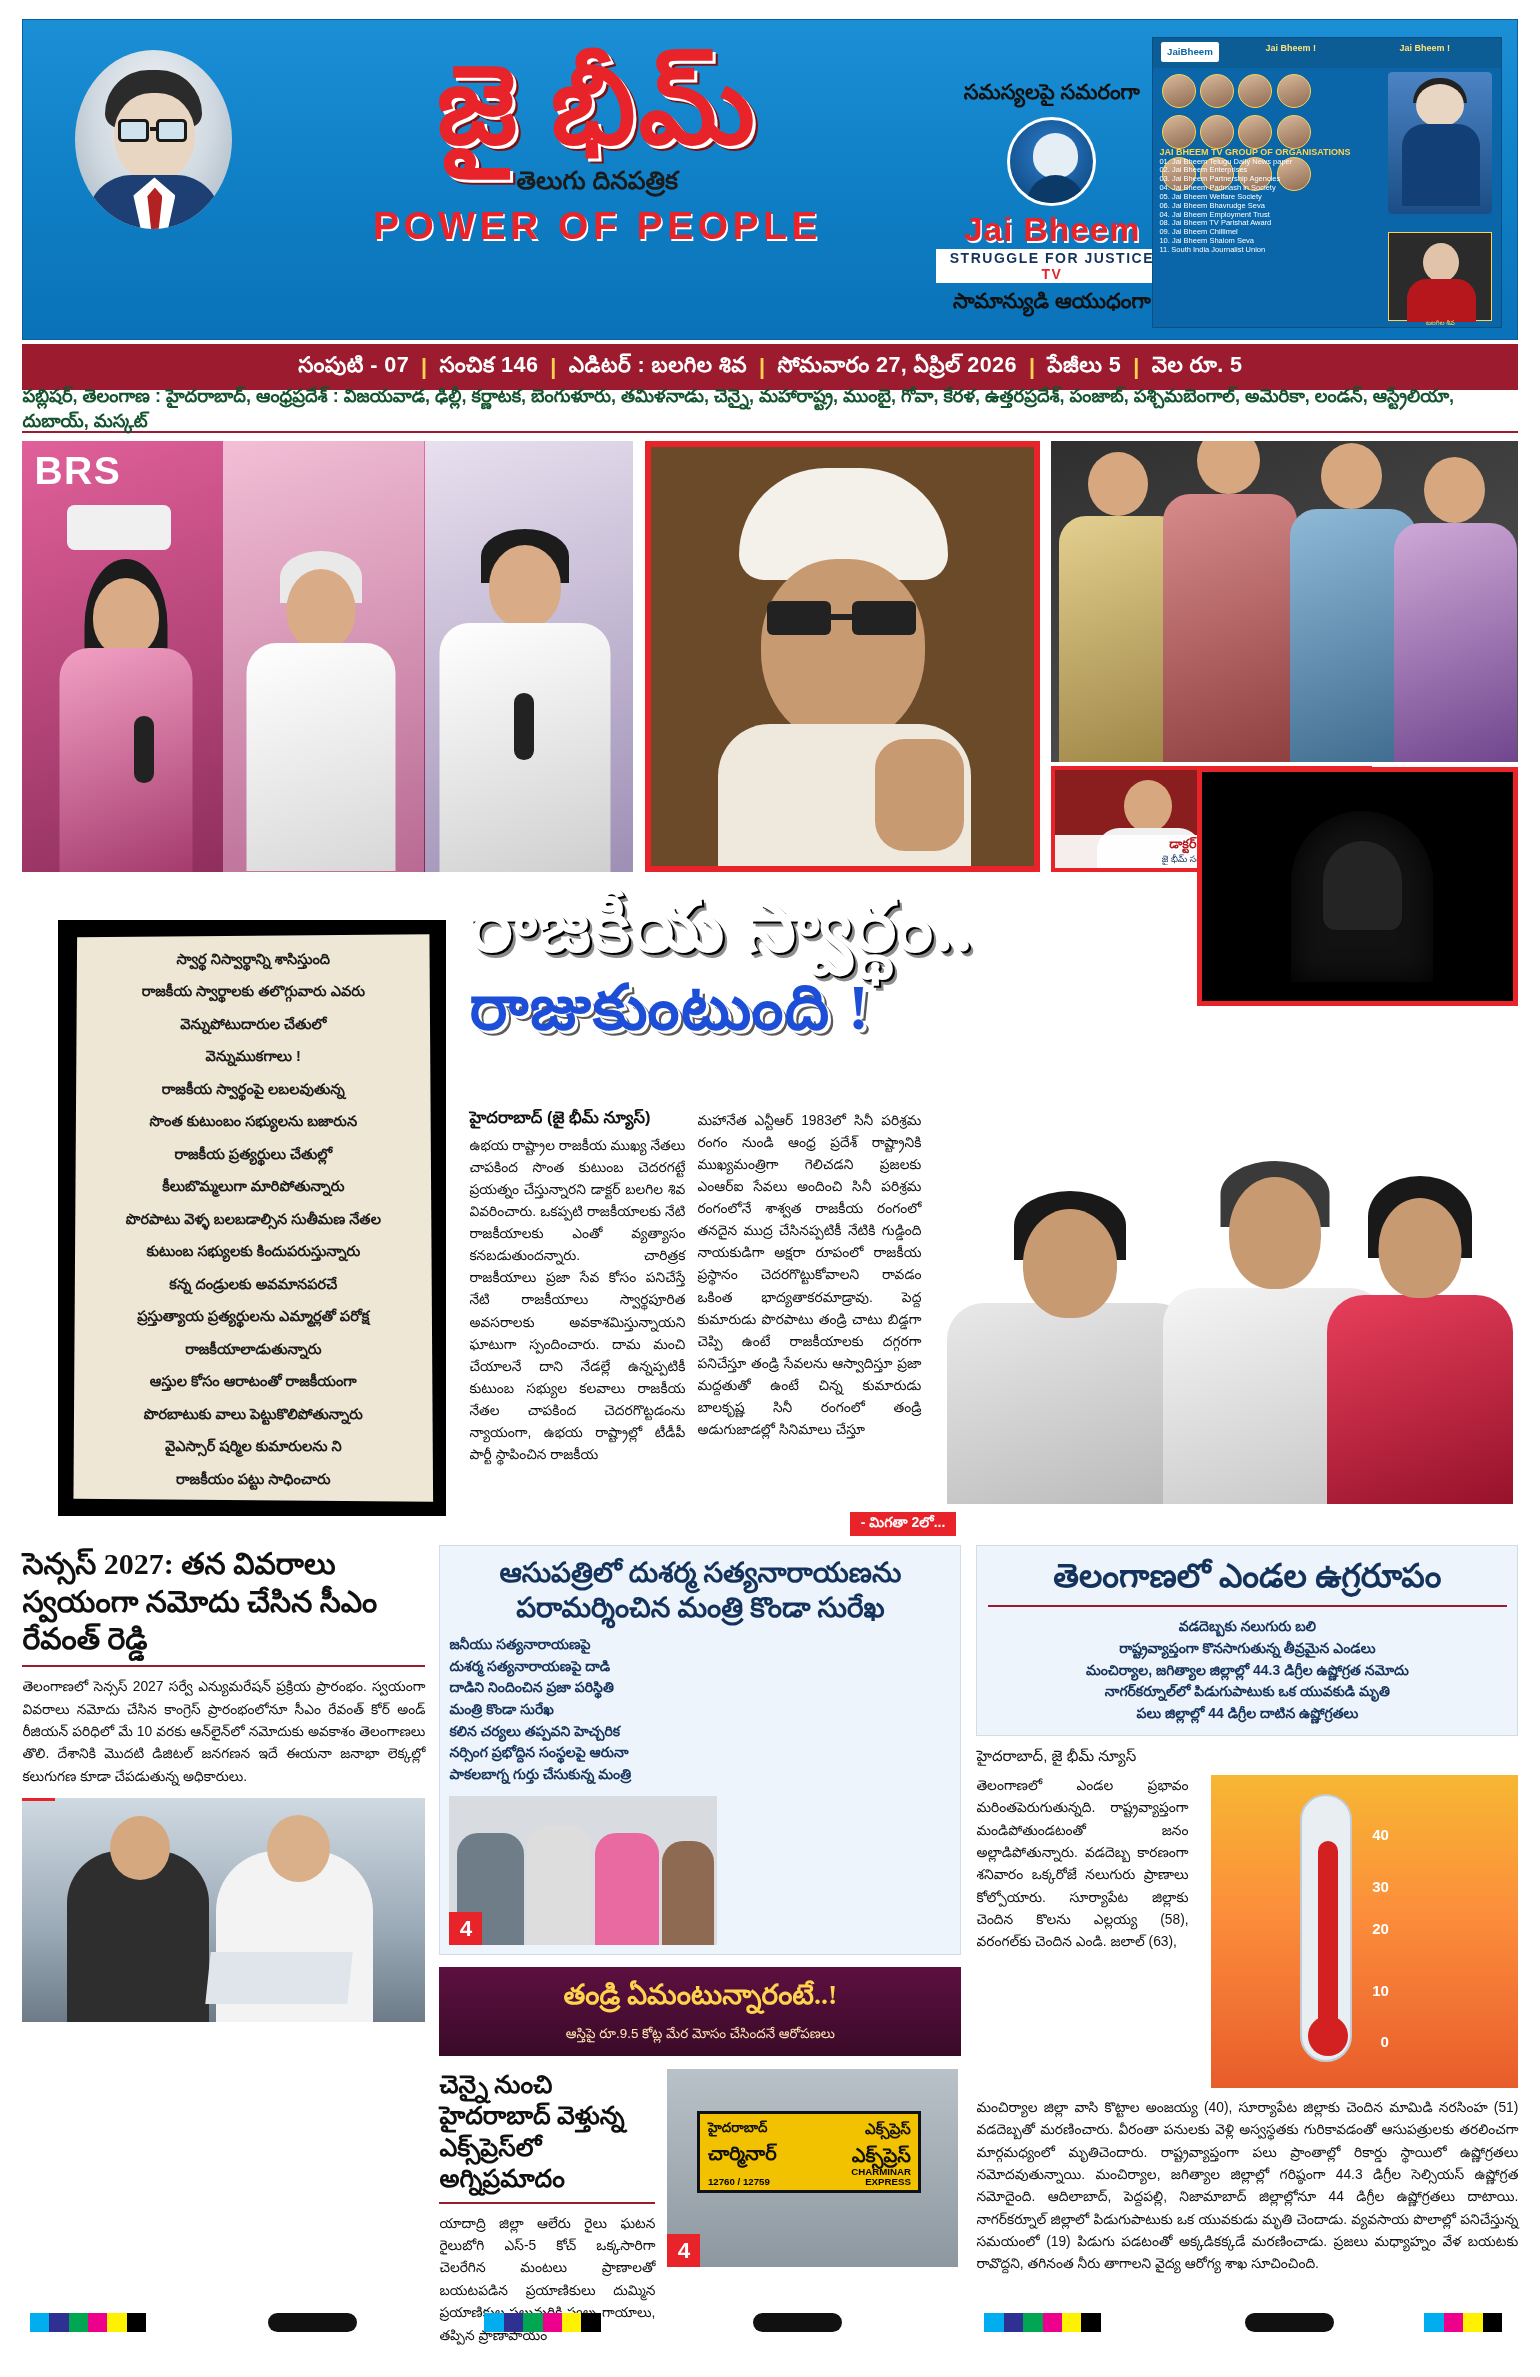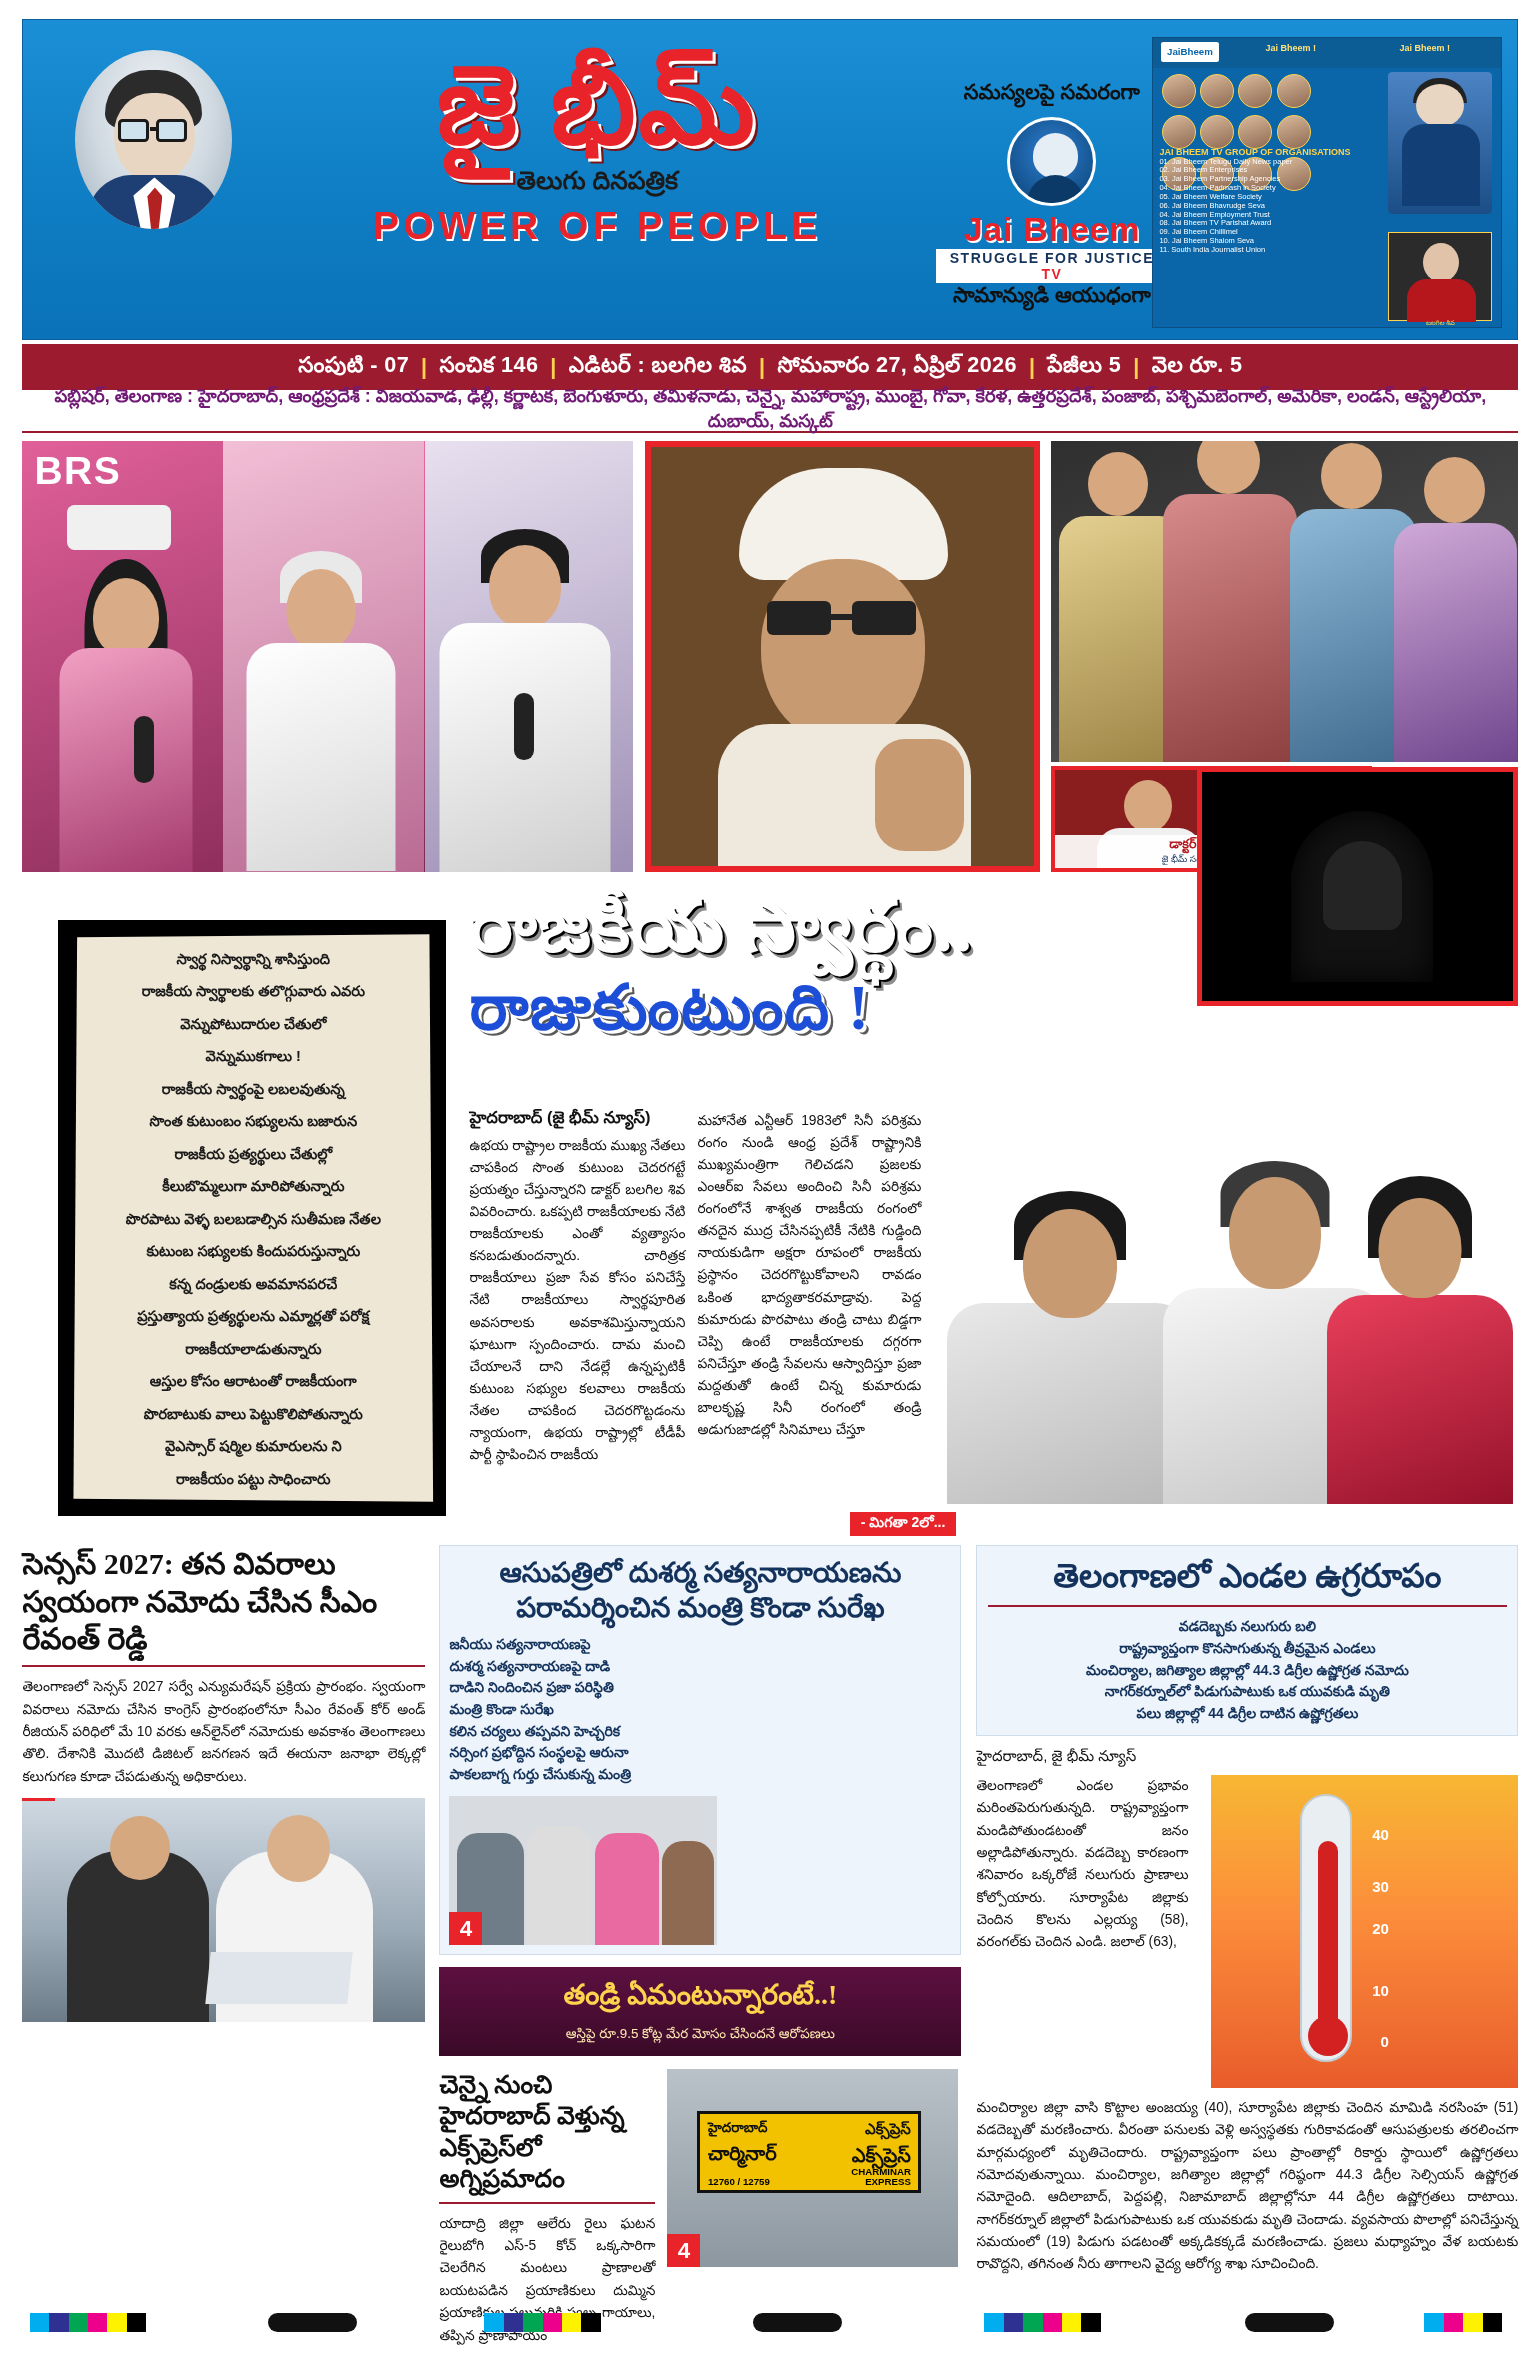--- a/index.html
+++ b/index.html
@@ -97,21 +97,21 @@
   .infobar{
     position:absolute; left:22.4px; top:344px; width:1496px; height:46px;
     background:#9c1b2e; color:#fff; display:flex; align-items:center; justify-content:center;
     font-size:21.6px; font-weight:bold; letter-spacing:0.4px;
   }
   .infobar .sep{ margin:0 12px; color:#ffd34d;}
   .pubbar{
     position:absolute; left:22.4px; top:391px; width:1496px; height:42px;
     background:#ffffff; border-bottom:2.2px solid #9c1b2e;
     display:flex; align-items:center; justify-content:center;
-    font-size:18px; color:#701a75; font-weight:bold;text-align:center;
+    font-size:18px; color:#14532d; font-weight:bold;
   }
 
   
   .photostrip{ position:absolute; left:22.4px; top:441px; width:1496px; height:431px;}
   .ph{ position:absolute; overflow:hidden; }
   .p1{ left:0; top:0; width:611px; height:431px; background:linear-gradient(180deg,#e86aa0 0%, #c9447f 40%, #7a2b50 100%); }
   .p1 .brs{position:absolute;left:12px;top:7.5px;color:#fff;font-size:39px;font-weight:bold;letter-spacing:1.5px;}
   .p1 .car{position:absolute;left:45px;top:64px;width:104px;height:45px;background:#f0f0f0;border-radius:7.5px;}
   .p1 .panelA{position:absolute;left:0;top:0;width:201px;height:431px;background:linear-gradient(160deg,#e1609a,#8f2f5e);}
   .p1 .panelB{position:absolute;left:201px;top:0;width:201px;height:431px;background:linear-gradient(160deg,#f2bfd6,#b96a93);}
@@ -273,21 +273,21 @@
     </div>
 
     <div class="mast-mid">
       <div class="ln">సమస్యలపై సమరంగా</div>
       <div class="tv-logo-circle"></div>
       <div class="tv-name">Jai Bheem</div>
       <div class="tv-tag">
         <span>STRUGGLE FOR JUSTICE</span>
         <span class="red">TV</span>
       </div>
-      <div class="ln" style="">సామాన్యుడి ఆయుధంగా</div>
+      <div class="ln" style="margin-top:6px">సామాన్యుడి ఆయుధంగా</div>
     </div>
 
     <div class="mast-right">
       <div class="mr-top"></div>
       <div class="mr-logo">JaiBheem</div>
       <div class="mr-lbl" style="left:112px">Jai Bheem !</div>
       <div class="mr-lbl" style="left:246px">Jai Bheem !</div>
       <div class="avatars">
         <span class="av"></span><span class="av"></span><span class="av"></span><span class="av"></span>
         <span class="av"></span><span class="av"></span><span class="av"></span><span class="av"></span>

